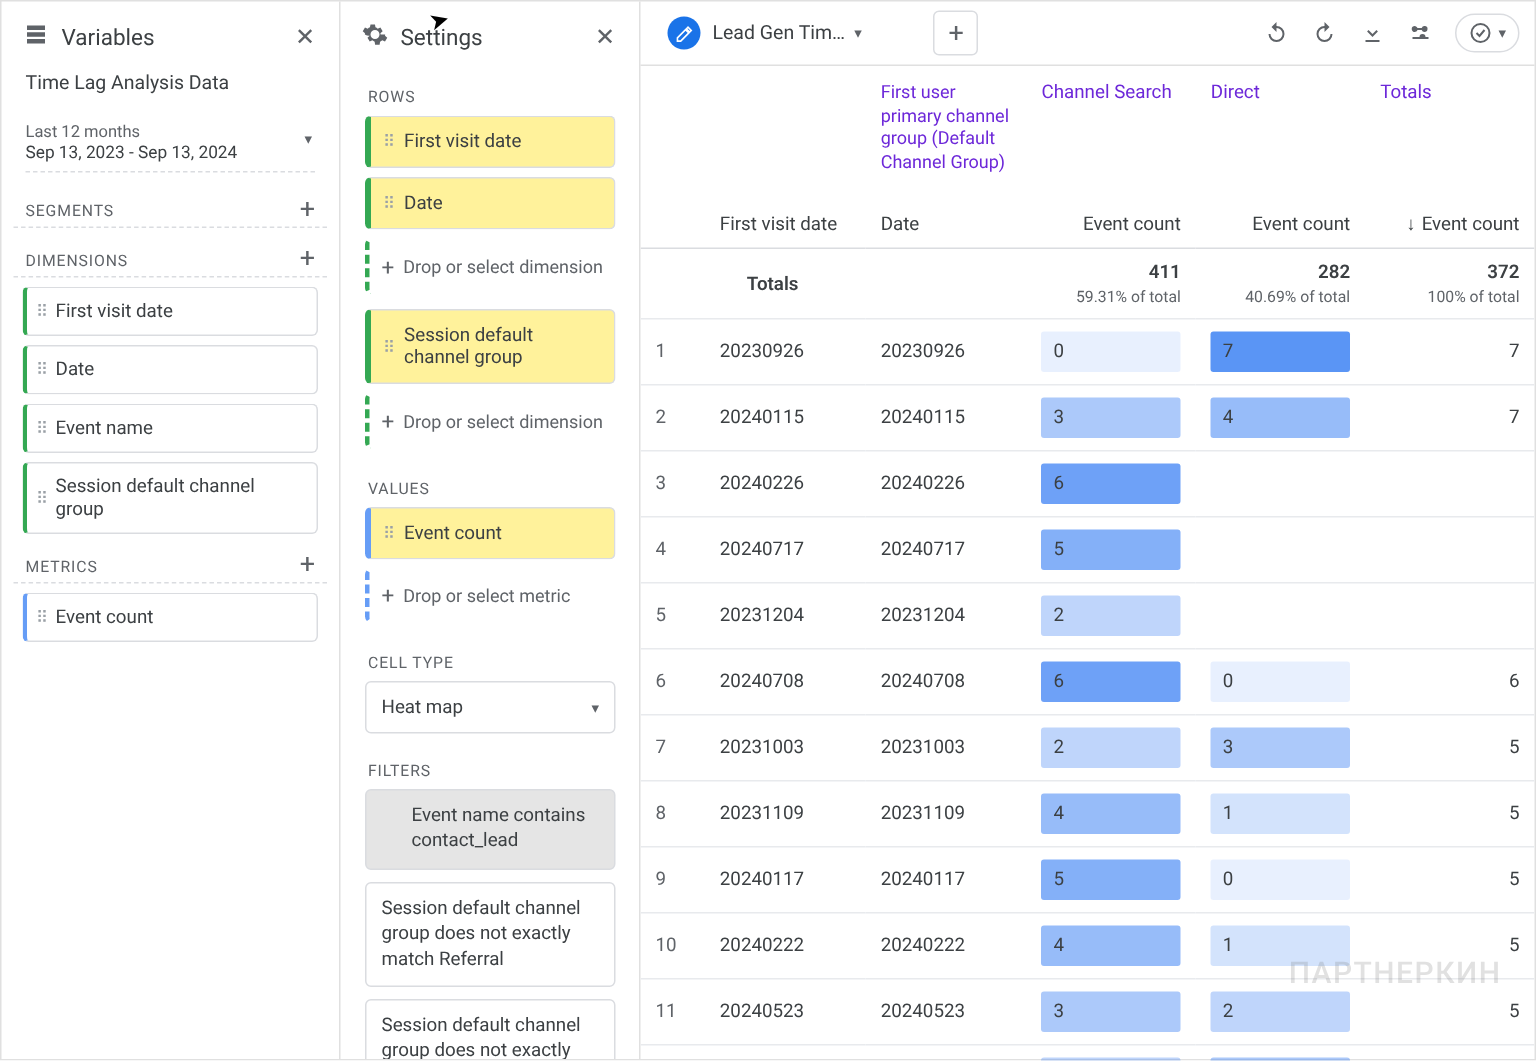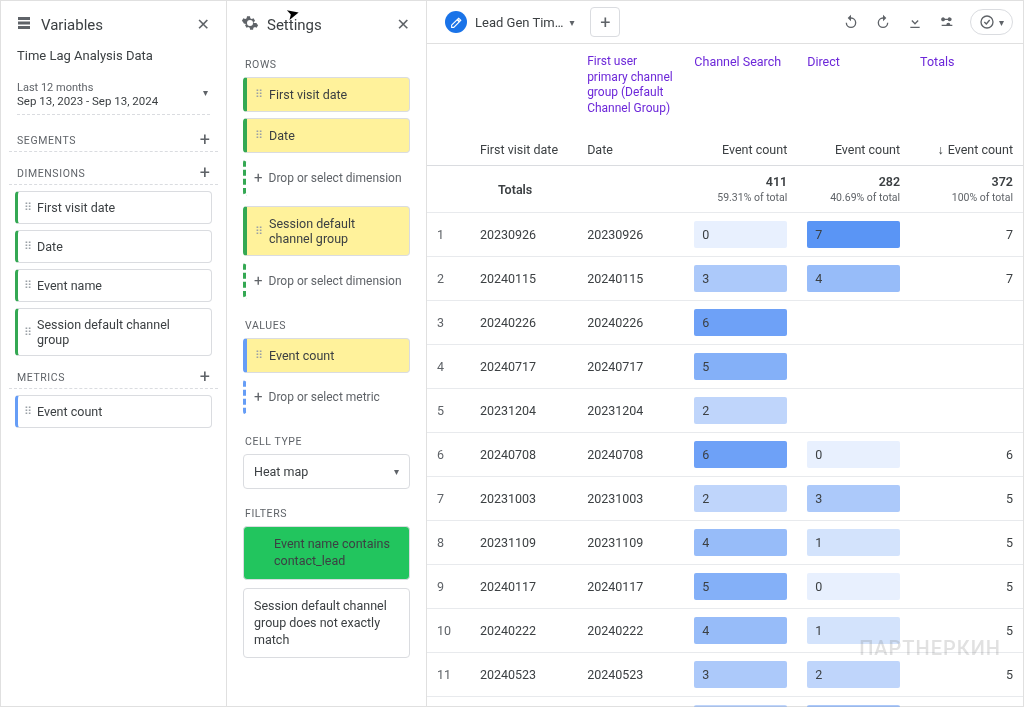--- a/index.html
+++ b/index.html
@@ -152,28 +152,29 @@
   .filter-chip {
     margin: 0 8px 8px 8px;
     border: 1px solid #dadce0;
     border-radius: 4px;
     padding: 9px 10px;
     font-size: 12.5px;
     color: #3c4043;
     line-height: 1.35;
     background: #fff;
   }
-  .filter-chip.hl { background: #22c55e; padding-left: 30px; }
+  .filter-chip.hl { background: #e5e5e5; padding-left: 30px; }
 
   
   .main-toolbar {
     display: flex;
     align-items: center;
     padding: 6px 10px;
     height: 42px;
+    gap: 32px;
   }
   .tab {
     display: flex;
     align-items: center;
     padding: 6px 8px;
     font-size: 13px;
     color: #3c4043;
   }
   .tab .dot {
     width: 22px; height: 22px; border-radius: 50%;
@@ -404,20 +405,21 @@
 
       <div class="settings-section-label">CELL TYPE</div>
       <div class="cell-select">
         <span>Heat map</span>
         <span class="caret">▾</span>
       </div>
 
       <div class="settings-section-label">FILTERS</div>
       <div id="filters-list">
           <div class="filter-chip hl">Event name contains contact_lead</div>
+          <div class="filter-chip">Session default channel group does not exactly match Referral</div>
           <div class="filter-chip">Session default channel group does not exactly match</div>
         </div>
 
     </div>
   </div>
 
   <div class="panel-main">
     <div class="main-toolbar">
       <div class="tab">
         <span class="dot">

